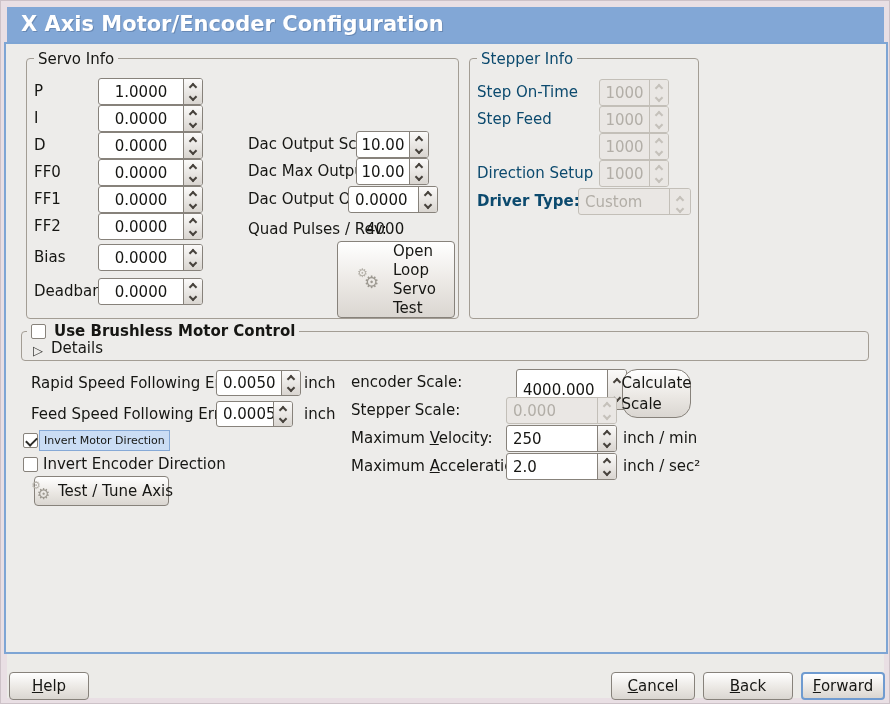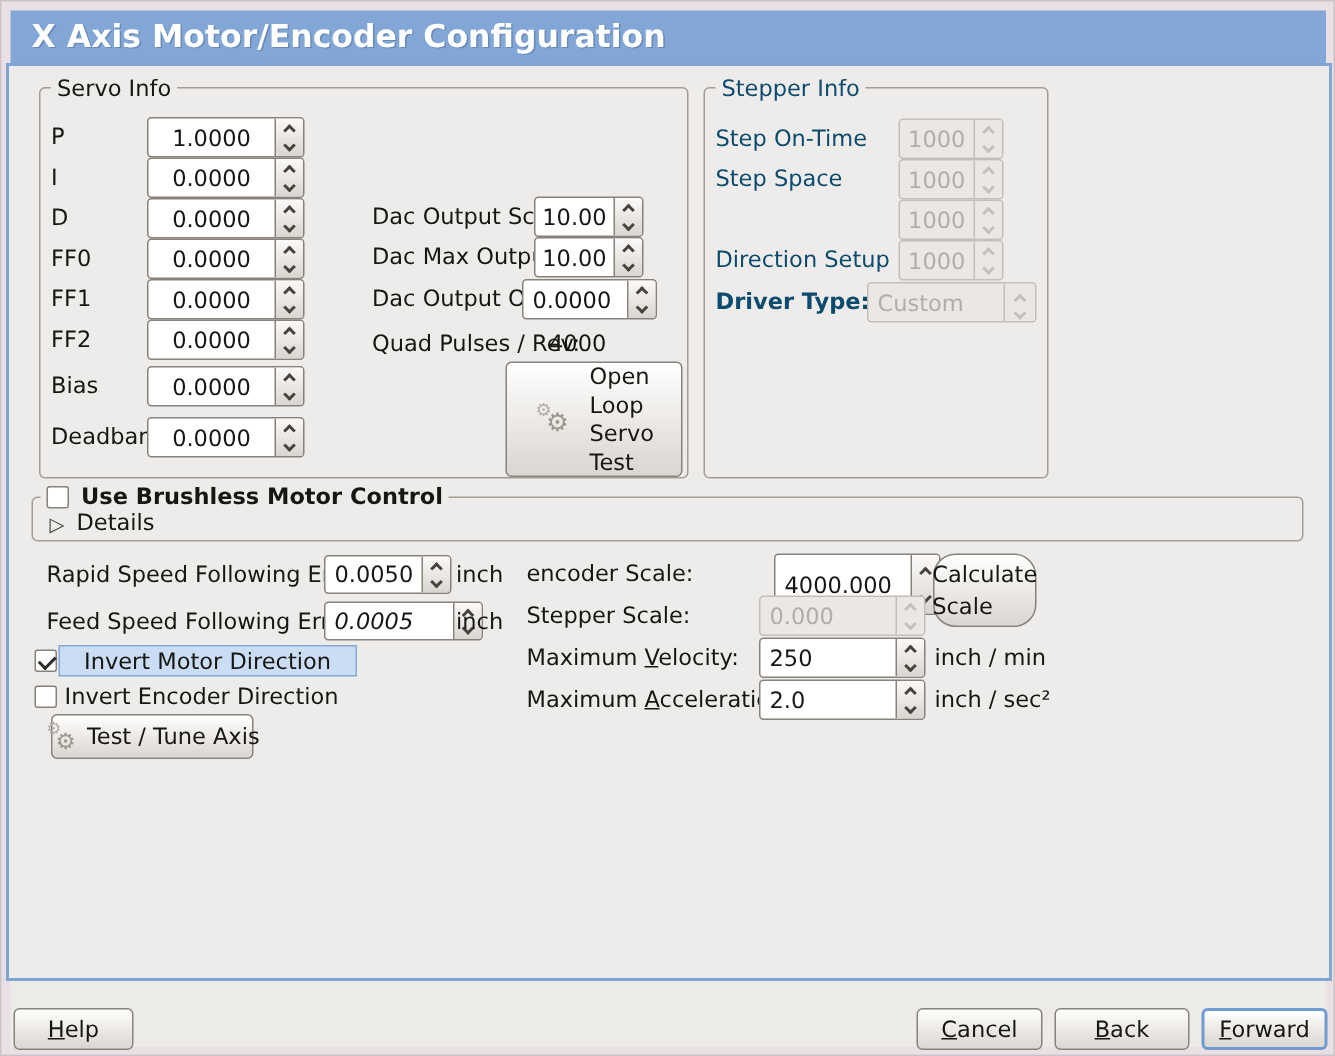--- a/index.html
+++ b/index.html
@@ -42,22 +42,22 @@
     display:flex;align-items:center;justify-content:center;white-space:nowrap;}
   .btn .lines{white-space:pre-line;text-align:left;line-height:19px;}
   .btn.default{border:2px solid #6f9bd0;}
   .mn{text-decoration:underline;}
   
   .cb{position:absolute;width:15px;height:15px;box-sizing:border-box;background:#fff;
     border:1px solid #87827b;border-radius:2px;}
   .cb.inline{position:relative;flex:none;display:inline-block;}
   .check{position:absolute;left:2px;top:3px;width:9px;height:5px;
     border-left:2px solid #2c2c29;border-bottom:2px solid #2c2c29;transform:rotate(-45deg);}
-  .hl{position:absolute;display:flex;align-items:center;box-sizing:border-box;padding:0 16px;
-    background:#cbddf4;border:1px solid #86a9d6;font-size:15px;white-space:nowrap;}
+  .hl{position:absolute;display:flex;align-items:center;box-sizing:border-box;padding:0 4px;
+    background:#cbddf4;border:1px solid #86a9d6;font-size:11px;white-space:nowrap;}
   
   .gear-icon{position:relative;width:28px;height:27px;display:inline-block;flex:none;}
   .g{position:absolute;line-height:1;}
   .g.small{font-size:12px;left:1px;top:1px;color:#b3afa7;}
   .g.big{font-size:17px;left:8px;top:8px;color:#9c9890;}
   .tri{position:absolute;font-size:13px;line-height:18px;color:#3a3a37;}
   .unit{position:absolute;font-size:15px;white-space:nowrap;}
 </style>
 </head>
 <body>
@@ -227,21 +227,21 @@
     <div class="field center">1000</div>
     <div class="btns">
         <div class="b">
           <i class="caret up"></i>
         </div>
         <div class="b">
           <i class="caret down"></i>
         </div>
       </div>
   </div>
-  <div class="lbl gray" style="left:476px;top:105px;">Step Space</div>
+  <div class="lbl gray" style="left:476px;top:105px;">Step Feed</div>
   <div class="spin dis" style="left:598px;top:105px;width:70px;height:27px;">
     <div class="field center">1000</div>
     <div class="btns">
         <div class="b">
           <i class="caret up"></i>
         </div>
         <div class="b">
           <i class="caret down"></i>
         </div>
       </div>
@@ -296,21 +296,21 @@
           <i class="caret up"></i>
         </div>
         <div class="b">
           <i class="caret down"></i>
         </div>
       </div>
   </div>
   <div class="unit" style="left:303px;top:369px;line-height:26px;">inch</div>
 
   <div class="lbl" style="left:30px;top:400px;line-height:26px;">Feed Speed Following Error:</div>
-  <div class="spin" style="left:215px;top:400px;width:106px;height:26px;font-style:italic;">
+  <div class="spin" style="left:215px;top:400px;width:77px;height:26px;">
     <div class="field left">0.0005</div>
     <div class="btns">
         <div class="b">
           <i class="caret up"></i>
         </div>
         <div class="b">
           <i class="caret down"></i>
         </div>
       </div>
   </div>

